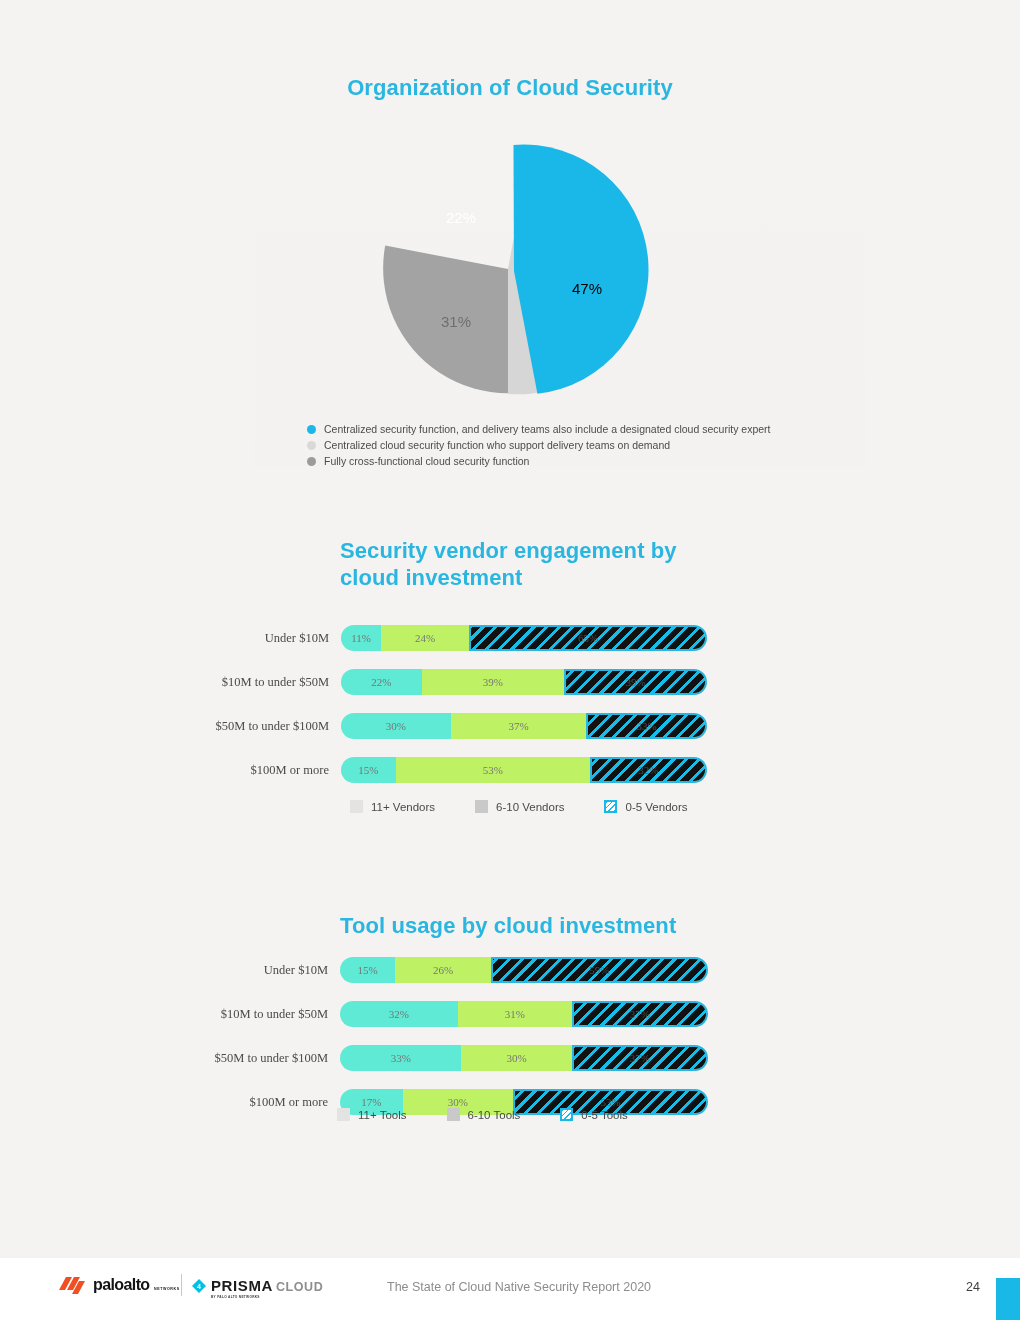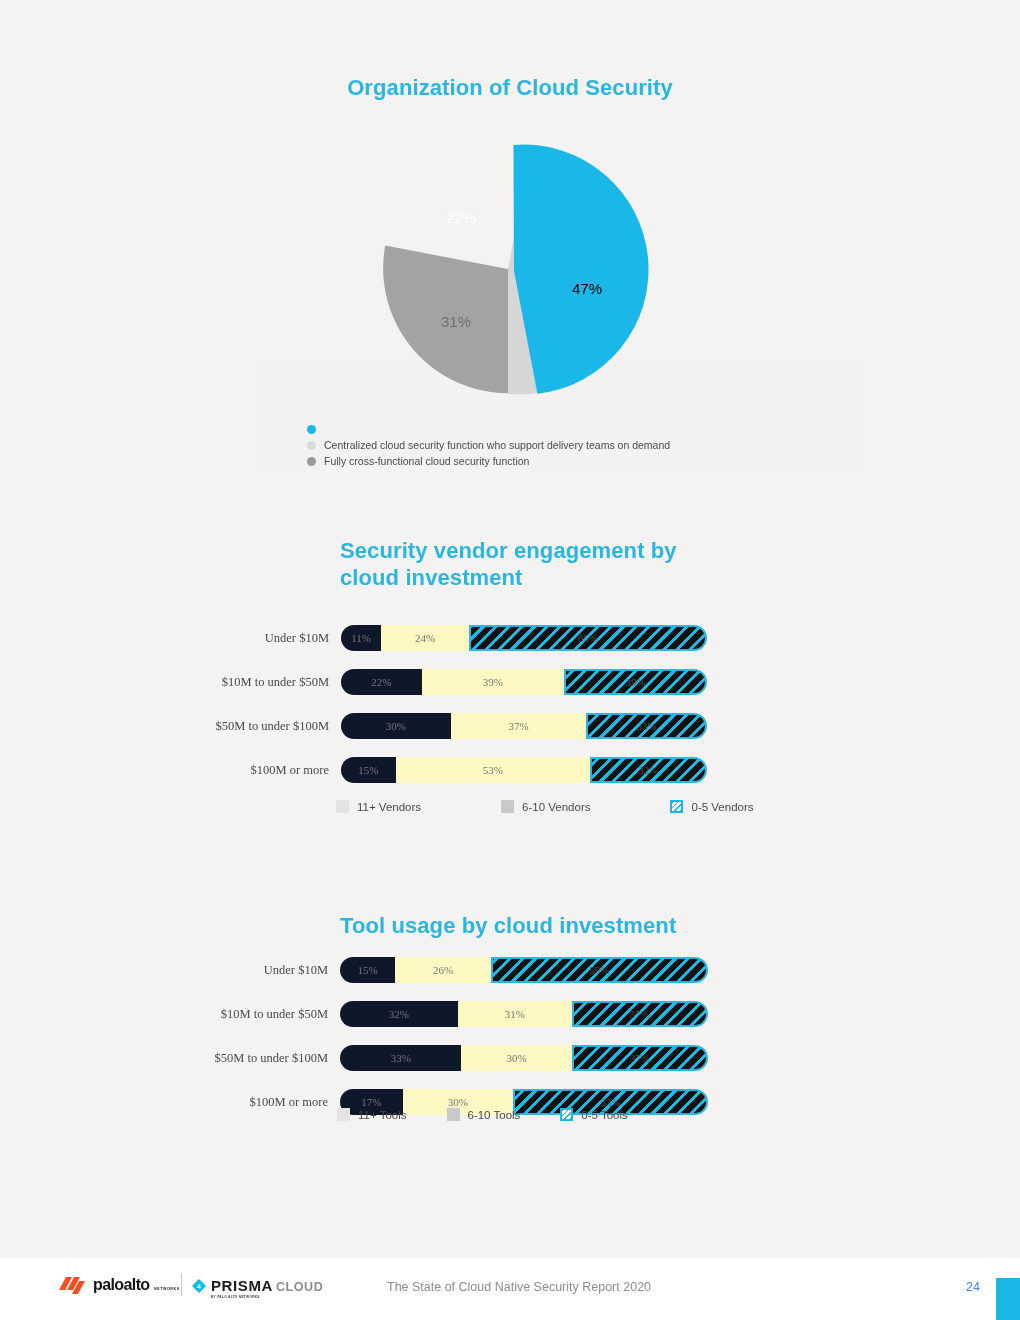--- a/index.html
+++ b/index.html
@@ -55,22 +55,22 @@
   }
   .bar-track{
     position:relative; height:26px; border-radius:13px; overflow:visible;
     background:transparent;
   }
   .seg{
     position:absolute; top:0; height:26px;
     display:flex; align-items:center; justify-content:center;
     font-size:11px; color:#767676;
   }
-  .seg-a{ background:#0f172a; border-top-left-radius:13px; border-bottom-left-radius:13px; }
-  .seg-b{ background:#fef9c3; }
+  .seg-a{ background:#5eead4; border-top-left-radius:13px; border-bottom-left-radius:13px; }
+  .seg-b{ background:#bef264; }
   .seg-c{
     background:#5eead4;
     border-top-right-radius:13px; border-bottom-right-radius:13px;
     border:2px solid #29b6e0;
     color:#555;
     overflow:hidden;
   }
   .seg-c .hatch{
     position:absolute; inset:0;
     background-image:repeating-linear-gradient(
@@ -106,21 +106,21 @@
   .prisma-logo{ position:absolute; left:192px; top:19px; display:flex; align-items:center; }
   .prisma-word{ font-size:15px; font-weight:800; color:#1b1b1b; letter-spacing:.6px; }
   .prisma-cloud{ font-size:12.5px; font-weight:700; color:#8e8e8e; letter-spacing:.6px; margin-left:3px; }
   .prisma-sub{ font-size:3.2px; font-weight:700; color:#3a3a3a; letter-spacing:.3px; }
   .foot-title{
     position:absolute; left:387px; top:22px;
     font-size:12.5px; color:#8d8d8d;
   }
   .page-num{
     position:absolute; left:966px; top:22px;
-    font-size:12.5px; color:#3b82f6;
+    font-size:12.5px; color:#404040;
   }
   .corner{ position:absolute; left:996px; top:1278px; width:24px; height:42px; background:#19b8e6; }
 </style>
 </head>
 <body>
 
 <div class="page">
 
   <div class="pie-section">
     <div class="chart-title pie-title">Organization of Cloud Security</div>
@@ -139,20 +139,21 @@
         </g>
       </svg>
       <span class="pie-label cyan">47%</span>
       <span class="pie-label lgray">31%</span>
       <span class="pie-label mgray">22%</span>
     </div>
 
     <div class="pie-legend">
       <div class="pie-legend-row">
         <span class="pie-dot" style="background:#1ab8e8"></span>
+        <span class="pie-legend-text">Centralized security function, and delivery teams also include a designated cloud security expert</span>
       </div>
       <div class="pie-legend-row">
         <span class="pie-dot" style="background:#d9d9d9"></span>
         <span class="pie-legend-text">Centralized cloud security function who support delivery teams on demand</span>
       </div>
       <div class="pie-legend-row">
         <span class="pie-dot" style="background:#9b9b9b"></span>
         <span class="pie-legend-text">Fully cross-functional cloud security function</span>
       </div>
     </div>
@@ -224,21 +225,21 @@
               <span>53%</span>
             </div>
           <div class="seg seg-c" style="left:68%;width:32%;">
               <span class="hatch"></span>
               <span class="seg-val">32%</span>
             </div>
         </div>
       </div>
     </div>
 
-    <div class="bar-legend" style="left:336px; top:800px;gap:40px;">
+    <div class="bar-legend" style="left:350px; top:800px;">
       <span class="bl-item">
         <span class="bl-sw a"></span>
         <span class="bl-label">11+ Vendors</span>
       </span>
       <span class="bl-item">
         <span class="bl-sw b"></span>
         <span class="bl-label">6-10 Vendors</span>
       </span>
       <span class="bl-item" style="margin-right:0;">
         <span class="bl-sw c"></span>

